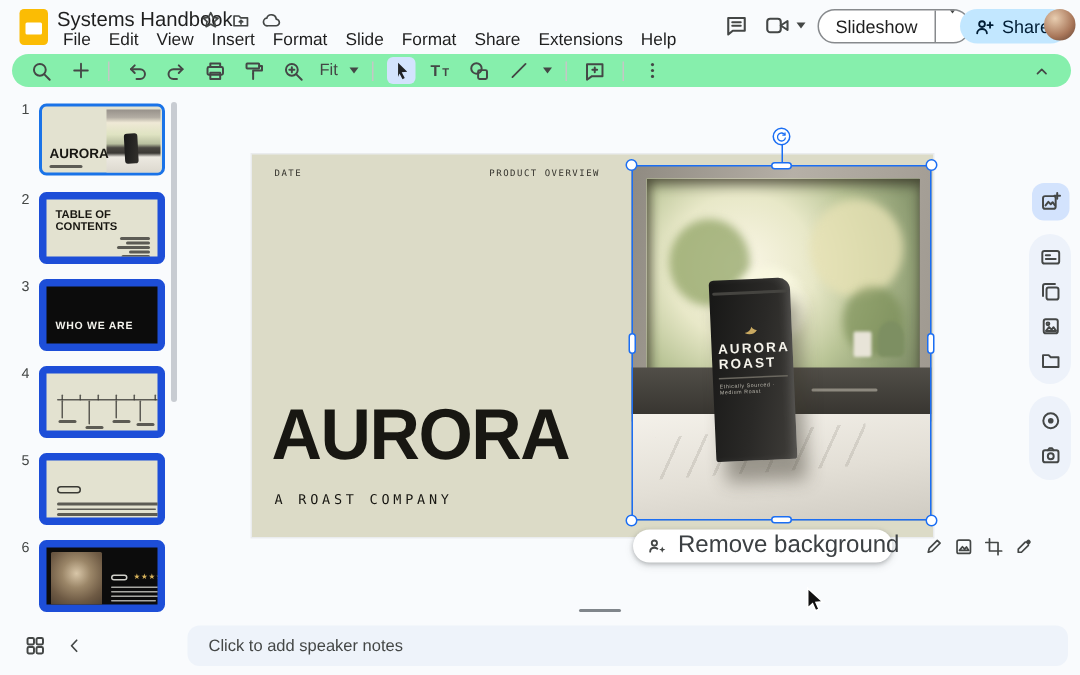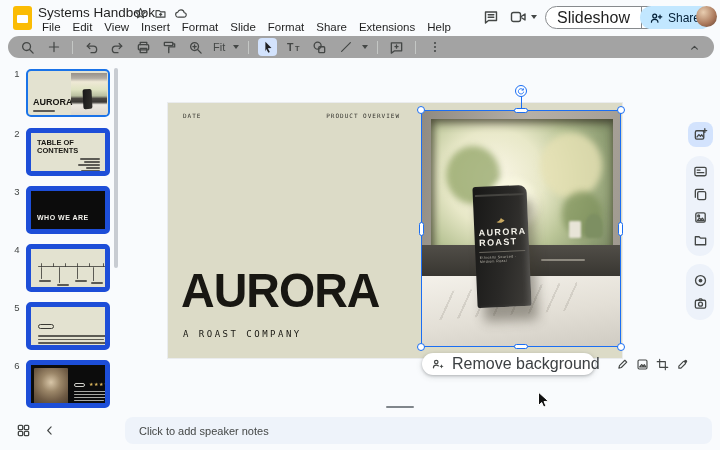--- a/index.html
+++ b/index.html
@@ -10,27 +10,27 @@
   .ic{stroke:#444746;fill:none;stroke-width:1.4;stroke-linecap:round;stroke-linejoin:round;}
   
   .topbar{left:0;top:0;width:720px;height:35px;}
   .logo{left:13px;top:6px;width:19px;height:24px;background:#fbbc04;border-radius:3px;}
   .logo::after{content:"";position:absolute;left:4px;top:9px;width:11px;height:8px;background:#fff;border-radius:1px;}
   .doc-title{left:38px;top:5px;font-size:13.5px;color:#1f1f1f;font-weight:500;white-space:nowrap;}
   .title-icons{left:134px;top:7px;display:flex;gap:7px;align-items:center;}
   .menu-row{left:36px;top:19px;display:flex;font-size:11.5px;color:#1f1f1f;}
   .menu-row span{padding:2px 6px;border-radius:4px;cursor:default;}
   .pill-slideshow{left:545px;top:6px;height:23px;border:1px solid #878a8d;border-radius:12px;display:flex;align-items:center;background:#fff;overflow:hidden;}
-  .pill-slideshow .lbl{padding:0 11px;font-size:16px;color:#1f1f1f;}
+  .pill-slideshow .lbl{padding:0 11px;font-size:12px;color:#1f1f1f;}
   .pill-slideshow .split{width:1px;height:23px;background:#878a8d;}
   .pill-slideshow .car{padding:0 8px;}
   .share-btn{left:640px;top:6px;height:23px;padding:0 12px 0 9px;background:#c2e7ff;border-radius:12px;display:flex;align-items:center;gap:5px;font-size:12px;font-weight:500;color:#001d35;}
   .avatar{left:696px;top:6px;width:21px;height:21px;border-radius:50%;background:radial-gradient(circle at 35% 30%,#e8cdb0,#a9775a 60%,#5d3f30);}
   
-  .toolbar{left:8px;top:36px;width:706px;height:22px;background:#a3a3a3;border-radius:11px;display:flex;align-items:center;padding:0 10px;gap:7px;}
+  .toolbar{left:8px;top:36px;width:706px;height:22px;background:#86efac;border-radius:11px;display:flex;align-items:center;padding:0 10px;gap:7px;}
   .toolbar .sep{width:1px;height:13px;background:#c4c7c5;margin:0 2px;}
   .tbtn{width:19px;height:18px;display:flex;align-items:center;justify-content:center;border-radius:4px;flex:0 0 auto;}
   .tbtn.sel{background:#d3e3fd;}
   .fit-lbl{font-size:11px;color:#444746;margin:0 1px;}
   .caret{width:0;height:0;border-left:3.5px solid transparent;border-right:3.5px solid transparent;border-top:4px solid #444746;}
   .tb-collapse{margin-left:auto;}
   
   .strip-num{width:18px;text-align:center;font-size:9.5px;color:#444746;}
   .thumb{left:26px;width:84px;height:48px;border-radius:5px;border:5px solid #1d4ed8;background:#e3e2d0;overflow:hidden;}
   .thumb.selected{border:2px solid #1a73e8;}

